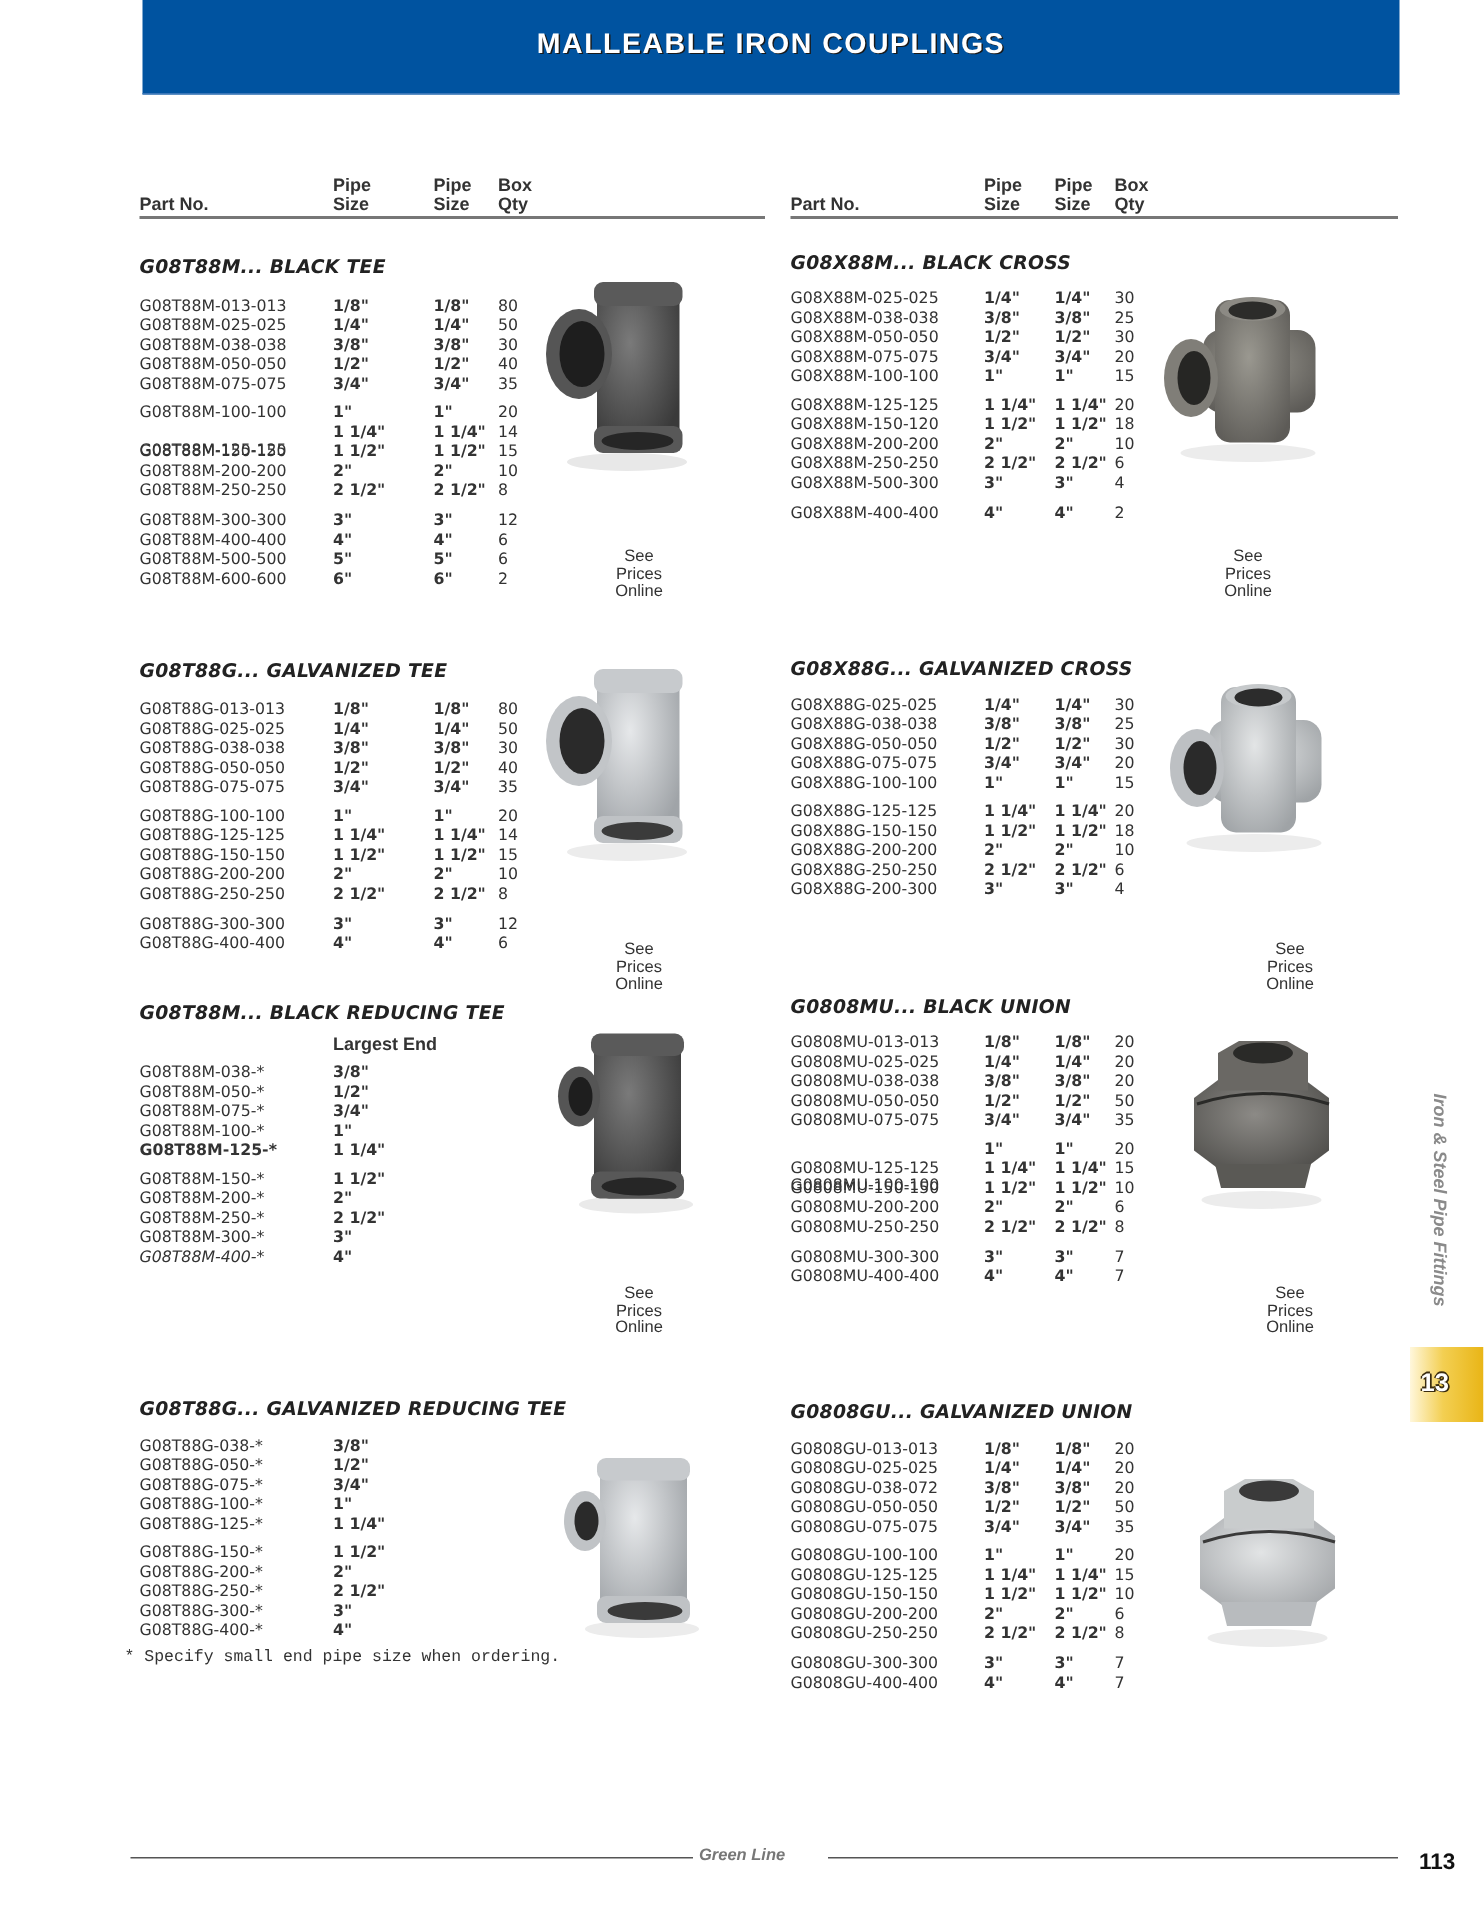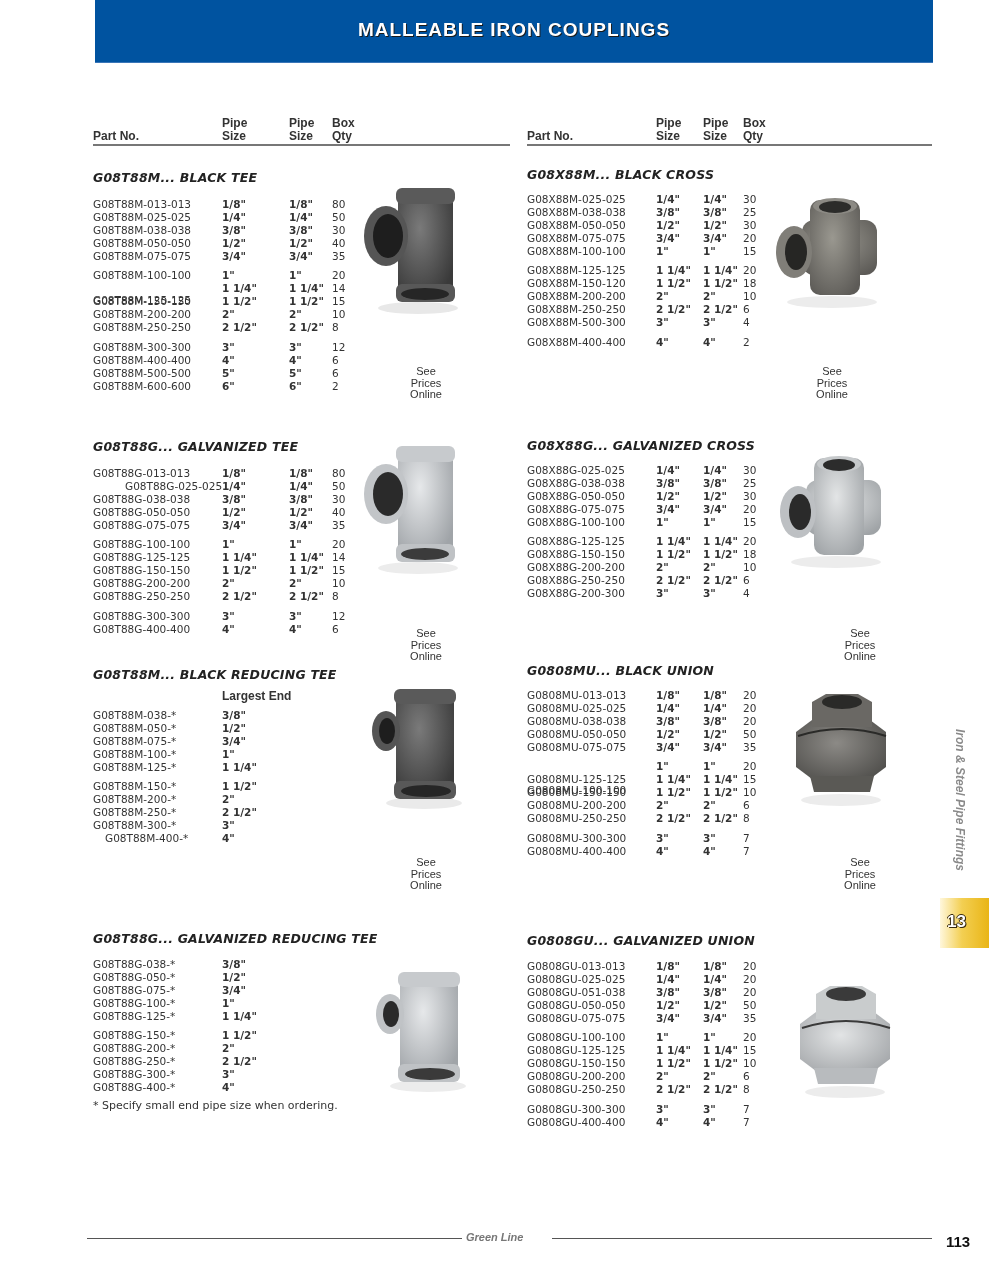--- a/index.html
+++ b/index.html
@@ -266,21 +266,21 @@
 
 <div class="section-title" style="left:93px;top:439px;">G08T88G...  GALVANIZED TEE</div>
 <div class="rows" id="rows-galv-tee" style="left:93px;top:467px;width:260px;">
     <div class="row">
       <span style="left: 0px;">G08T88G-013-013</span>
       <span class="frac" style="left: 129px;">1/8"</span>
       <span class="frac" style="left: 196px;">1/8"</span>
       <span style="left: 239px;">80</span>
     </div>
     <div class="row">
-      <span style="left: 0px; margin-left: 32px;">G08T88G-025-025</span>
+      <span style="left: 0px;">G08T88G-025-025</span>
       <span class="frac" style="left: 129px;">1/4"</span>
       <span class="frac" style="left: 196px;">1/4"</span>
       <span style="left: 239px;">50</span>
     </div>
     <div class="row">
       <span style="left: 0px;">G08T88G-038-038</span>
       <span class="frac" style="left: 129px;">3/8"</span>
       <span class="frac" style="left: 196px;">3/8"</span>
       <span style="left: 239px;">30</span>
     </div>
@@ -457,41 +457,41 @@
     </div>
     <div class="row">
       <span style="left: 0px;">G08T88M-075-*</span>
       <span class="frac" style="left: 129px;">3/4"</span>
     </div>
     <div class="row">
       <span style="left: 0px;">G08T88M-100-*</span>
       <span class="frac" style="left: 129px;">1"</span>
     </div>
     <div class="row">
-      <span style="left: 0px;">G08T88M-125-*</span>
+      <span style="left: 0px; font-weight: bold;">G08T88M-125-*</span>
       <span class="frac" style="left: 129px;">1 1/4"</span>
     </div>
     <div class="row gap">
       <span style="left: 0px;">G08T88M-150-*</span>
       <span class="frac" style="left: 129px;">1 1/2"</span>
     </div>
     <div class="row">
       <span style="left: 0px;">G08T88M-200-*</span>
       <span class="frac" style="left: 129px;">2"</span>
     </div>
     <div class="row">
       <span style="left: 0px;">G08T88M-250-*</span>
       <span class="frac" style="left: 129px;">2 1/2"</span>
     </div>
     <div class="row">
       <span style="left: 0px;">G08T88M-300-*</span>
       <span class="frac" style="left: 129px;">3"</span>
     </div>
     <div class="row">
-      <span style="left: 12px;">G08T88M-400-*</span>
+      <span style="left: 0px; font-style: italic;">G08T88M-400-*</span>
       <span class="frac" style="left: 129px;">4"</span>
     </div>
   </div>
 <svg class="photo" style="left:366px;top:685px;" width="100" height="125" viewBox="0 0 100 125">
   <ellipse cx="58" cy="118" rx="38" ry="6" fill="#eaeaea"></ellipse>
   <rect x="30" y="6" width="58" height="108" rx="10" fill="url(#gDark)"></rect>
   <rect x="28" y="4" width="62" height="15" rx="6" fill="#5a5a5a"></rect>
   <rect x="28" y="96" width="62" height="18" rx="6" fill="#585858"></rect>
   <ellipse cx="60" cy="106" rx="25" ry="6" fill="#262626"></ellipse>
   <ellipse cx="20" cy="46" rx="14" ry="20" fill="#555"></ellipse>
@@ -634,21 +634,21 @@
     </div>
     <div class="row">
       <span style="left: 0px;">G08T88G-300-*</span>
       <span class="frac" style="left: 129px;">3"</span>
     </div>
     <div class="row">
       <span style="left: 0px;">G08T88G-400-*</span>
       <span class="frac" style="left: 129px;">4"</span>
     </div>
   </div>
-<div class="note" style="left:93px;top:1099px;">* Specify small end pipe size when ordering.</div>
+<div class="note" style="left:83px;top:1099px;font-family:Liberation Mono, monospace;">* Specify small end pipe size when ordering.</div>
 <svg class="photo" style="left:370px;top:968px;" width="100" height="125" viewBox="0 0 100 125">
   <ellipse cx="58" cy="118" rx="38" ry="6" fill="#ececec"></ellipse>
   <rect x="30" y="6" width="58" height="108" rx="10" fill="url(#gGalv)"></rect>
   <rect x="28" y="4" width="62" height="15" rx="6" fill="#c7cacd"></rect>
   <rect x="28" y="96" width="62" height="18" rx="6" fill="#bfc2c5"></rect>
   <ellipse cx="60" cy="106" rx="25" ry="6" fill="#3a3a3a"></ellipse>
   <ellipse cx="20" cy="46" rx="14" ry="20" fill="#c0c3c6"></ellipse>
   <ellipse cx="21" cy="46" rx="8" ry="13" fill="#2a2a2a"></ellipse>
 </svg>
 
@@ -660,21 +660,21 @@
       <span class="frac" style="left: 176px;">1/8"</span>
       <span style="left: 216px;">20</span>
     </div>
     <div class="row">
       <span style="left: 0px;">G0808GU-025-025</span>
       <span class="frac" style="left: 129px;">1/4"</span>
       <span class="frac" style="left: 176px;">1/4"</span>
       <span style="left: 216px;">20</span>
     </div>
     <div class="row">
-      <span style="left: 0px;">G0808GU-051-038</span>
+      <span style="left: 0px;">G0808GU-038-072</span>
       <span class="frac" style="left: 129px;">3/8"</span>
       <span class="frac" style="left: 176px;">3/8"</span>
       <span style="left: 216px;">20</span>
     </div>
     <div class="row">
       <span style="left: 0px;">G0808GU-050-050</span>
       <span class="frac" style="left: 129px;">1/2"</span>
       <span class="frac" style="left: 176px;">1/2"</span>
       <span style="left: 216px;">50</span>
     </div>

